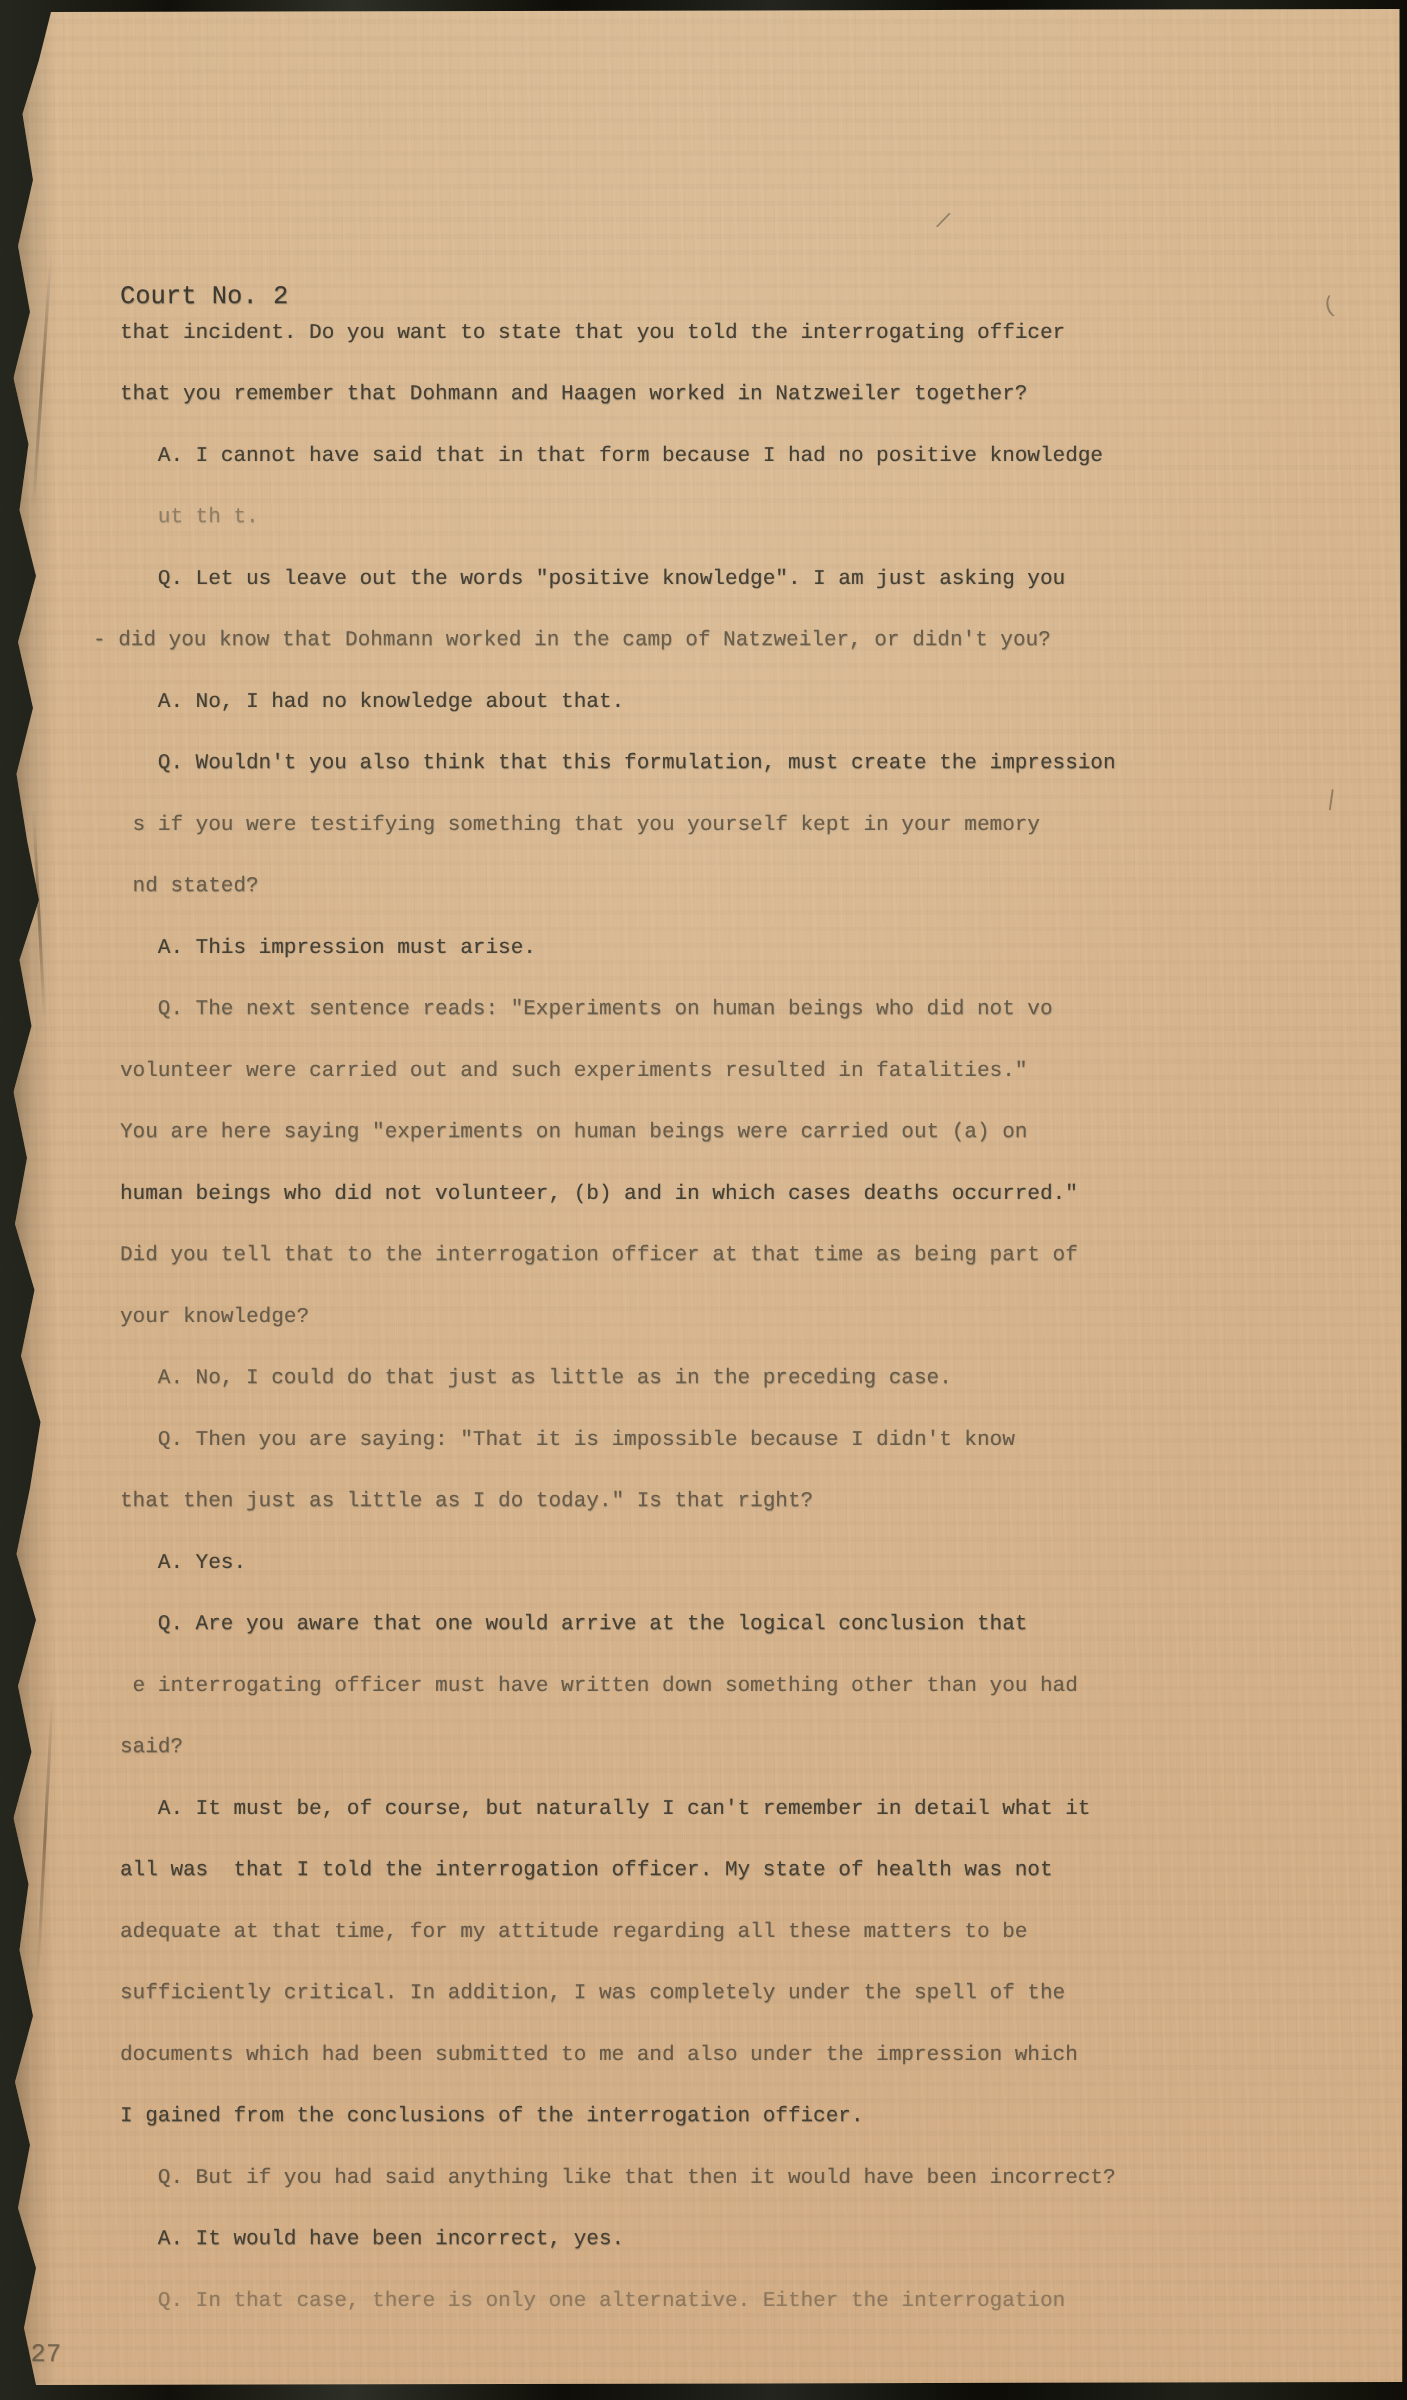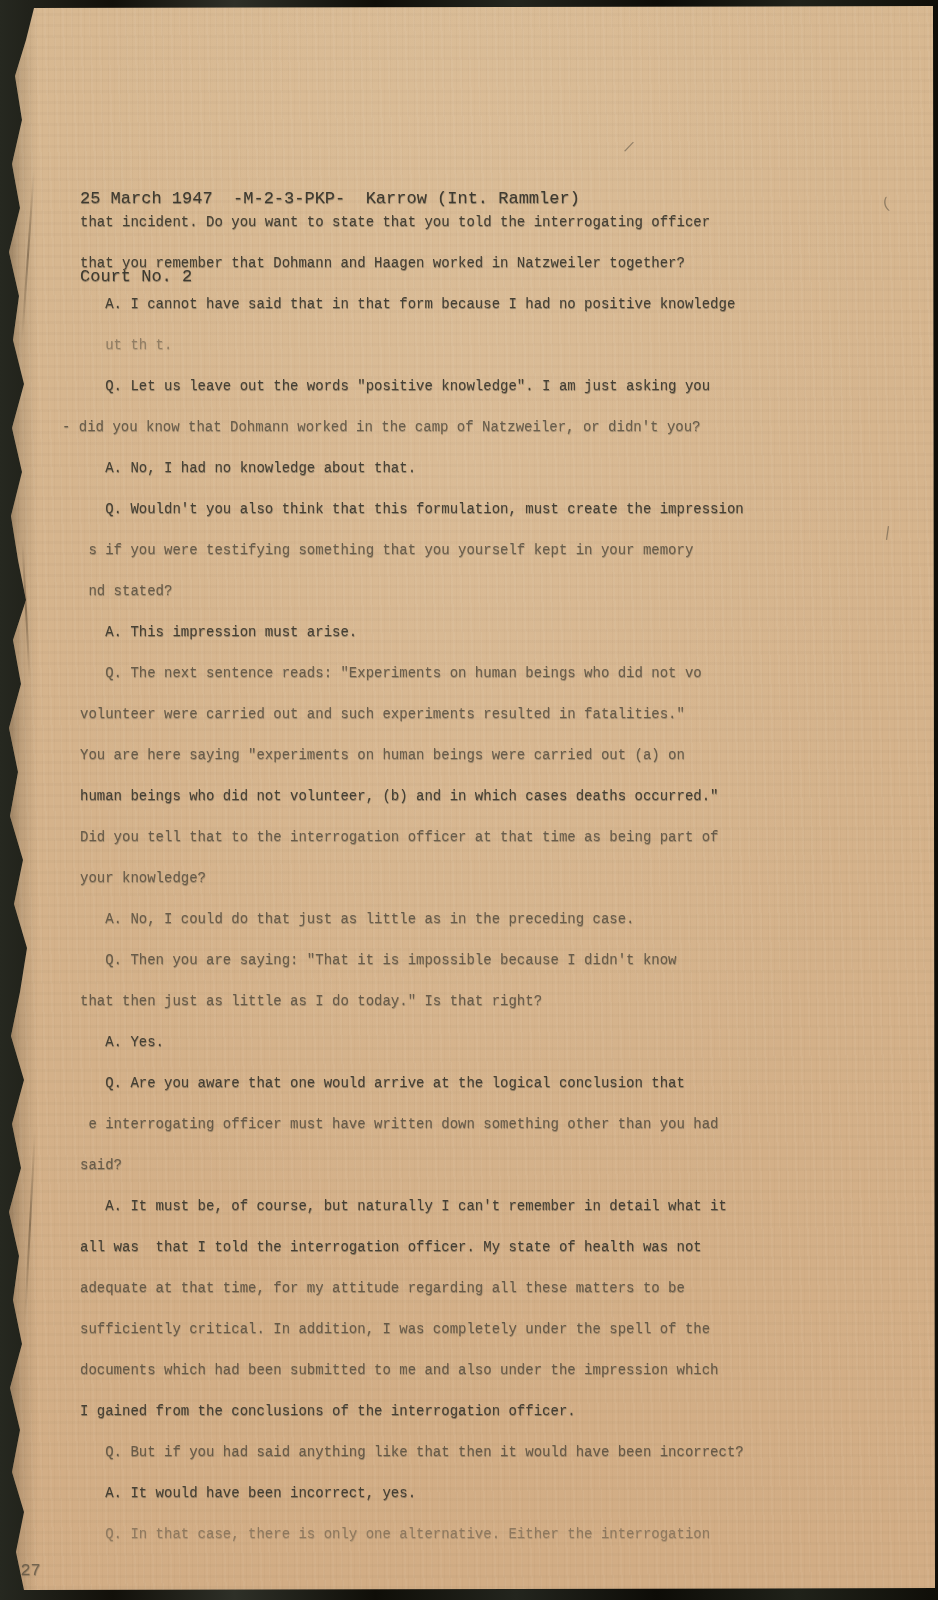--- a/index.html
+++ b/index.html
@@ -113,21 +113,20 @@
 </head>
 <body>
 
 <div class="paper">
   <div class="edge-shadow"></div>
   <div class="crease c1"></div>
   <div class="crease c2"></div>
   <div class="crease c3"></div>
 
   <header class="doc-header">
-    <div>25 March 1947  -M-2-3-PKP-  Karrow (Int. Rammler)</div>
     <div>Court No. 2</div>
   </header>
 
   <main class="transcript"><div class="tline tone-dark">that incident. Do you want to state that you told the interrogating officer</div><div class="tline tone-dark">that you remember that Dohmann and Haagen worked in Natzweiler together?</div><div class="tline tone-dark">   A. I cannot have said that in that form because I had no positive knowledge</div><div class="tline tone-faint">   ut th t.</div><div class="tline tone-dark">   Q. Let us leave out the words "positive knowledge". I am just asking you</div><div class="tline tone-mid" style="margin-left: -18px;">- did you know that Dohmann worked in the camp of Natzweiler, or didn't you?</div><div class="tline tone-dark">   A. No, I had no knowledge about that.</div><div class="tline tone-dark">   Q. Wouldn't you also think that this formulation, must create the impression</div><div class="tline tone-mid"> s if you were testifying something that you yourself kept in your memory</div><div class="tline tone-mid"> nd stated?</div><div class="tline tone-dark">   A. This impression must arise.</div><div class="tline tone-mid">   Q. The next sentence reads: "Experiments on human beings who did not vo</div><div class="tline tone-mid">volunteer were carried out and such experiments resulted in fatalities."</div><div class="tline tone-mid">You are here saying "experiments on human beings were carried out (a) on</div><div class="tline tone-dark">human beings who did not volunteer, (b) and in which cases deaths occurred."</div><div class="tline tone-mid">Did you tell that to the interrogation officer at that time as being part of</div><div class="tline tone-mid">your knowledge?</div><div class="tline tone-mid">   A. No, I could do that just as little as in the preceding case.</div><div class="tline tone-mid">   Q. Then you are saying: "That it is impossible because I didn't know</div><div class="tline tone-mid">that then just as little as I do today." Is that right?</div><div class="tline tone-dark">   A. Yes.</div><div class="tline tone-dark">   Q. Are you aware that one would arrive at the logical conclusion that</div><div class="tline tone-mid"> e interrogating officer must have written down something other than you had</div><div class="tline tone-mid">said?</div><div class="tline tone-dark">   A. It must be, of course, but naturally I can't remember in detail what it</div><div class="tline tone-dark">all was  that I told the interrogation officer. My state of health was not</div><div class="tline tone-mid">adequate at that time, for my attitude regarding all these matters to be</div><div class="tline tone-mid">sufficiently critical. In addition, I was completely under the spell of the</div><div class="tline tone-mid">documents which had been submitted to me and also under the impression which</div><div class="tline tone-dark">I gained from the conclusions of the interrogation officer.</div><div class="tline tone-mid">   Q. But if you had said anything like that then it would have been incorrect?</div><div class="tline tone-dark">   A. It would have been incorrect, yes.</div><div class="tline tone-faint">   Q. In that case, there is only one alternative. Either the interrogation</div></main>
 
   <footer class="page-number">4927</footer>
 
   <span class="stray-mark m1">|</span>
   <span class="stray-mark m2">(</span>
   <span class="stray-mark m3">/</span>

